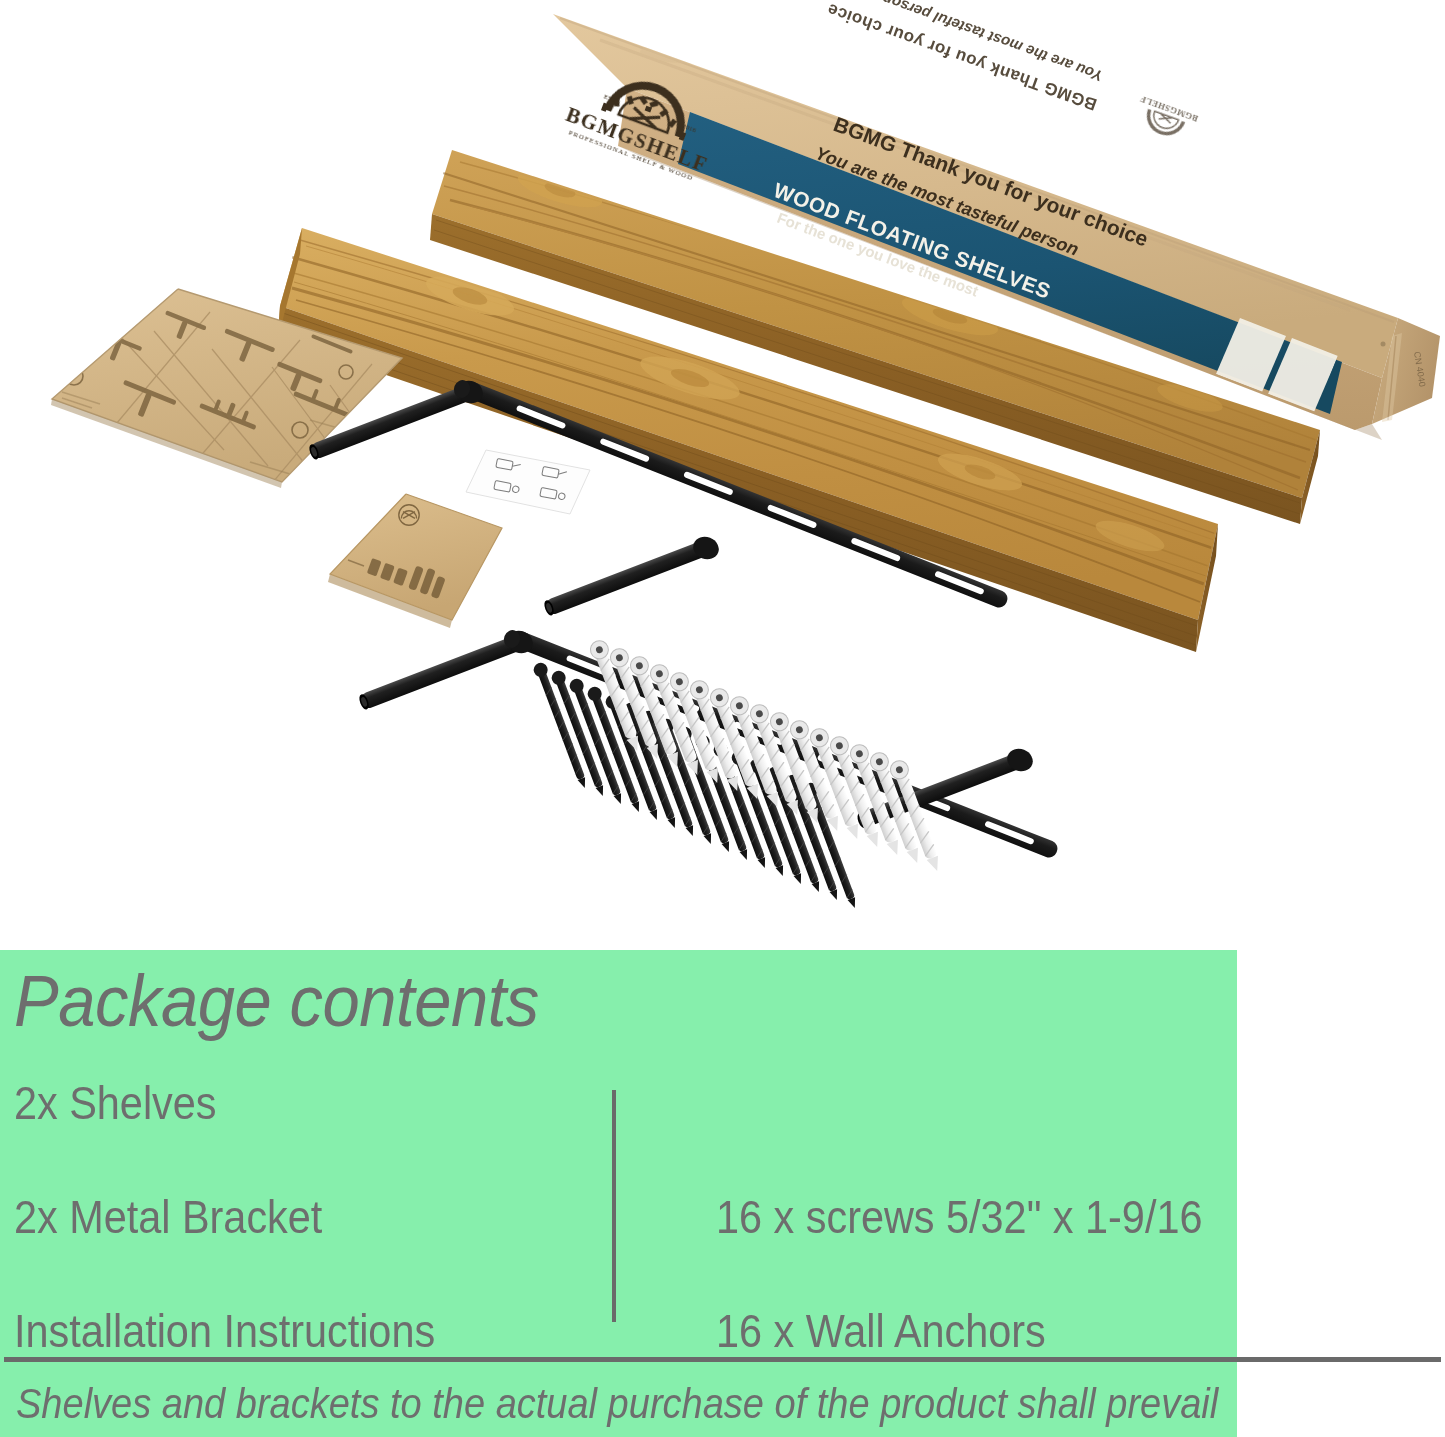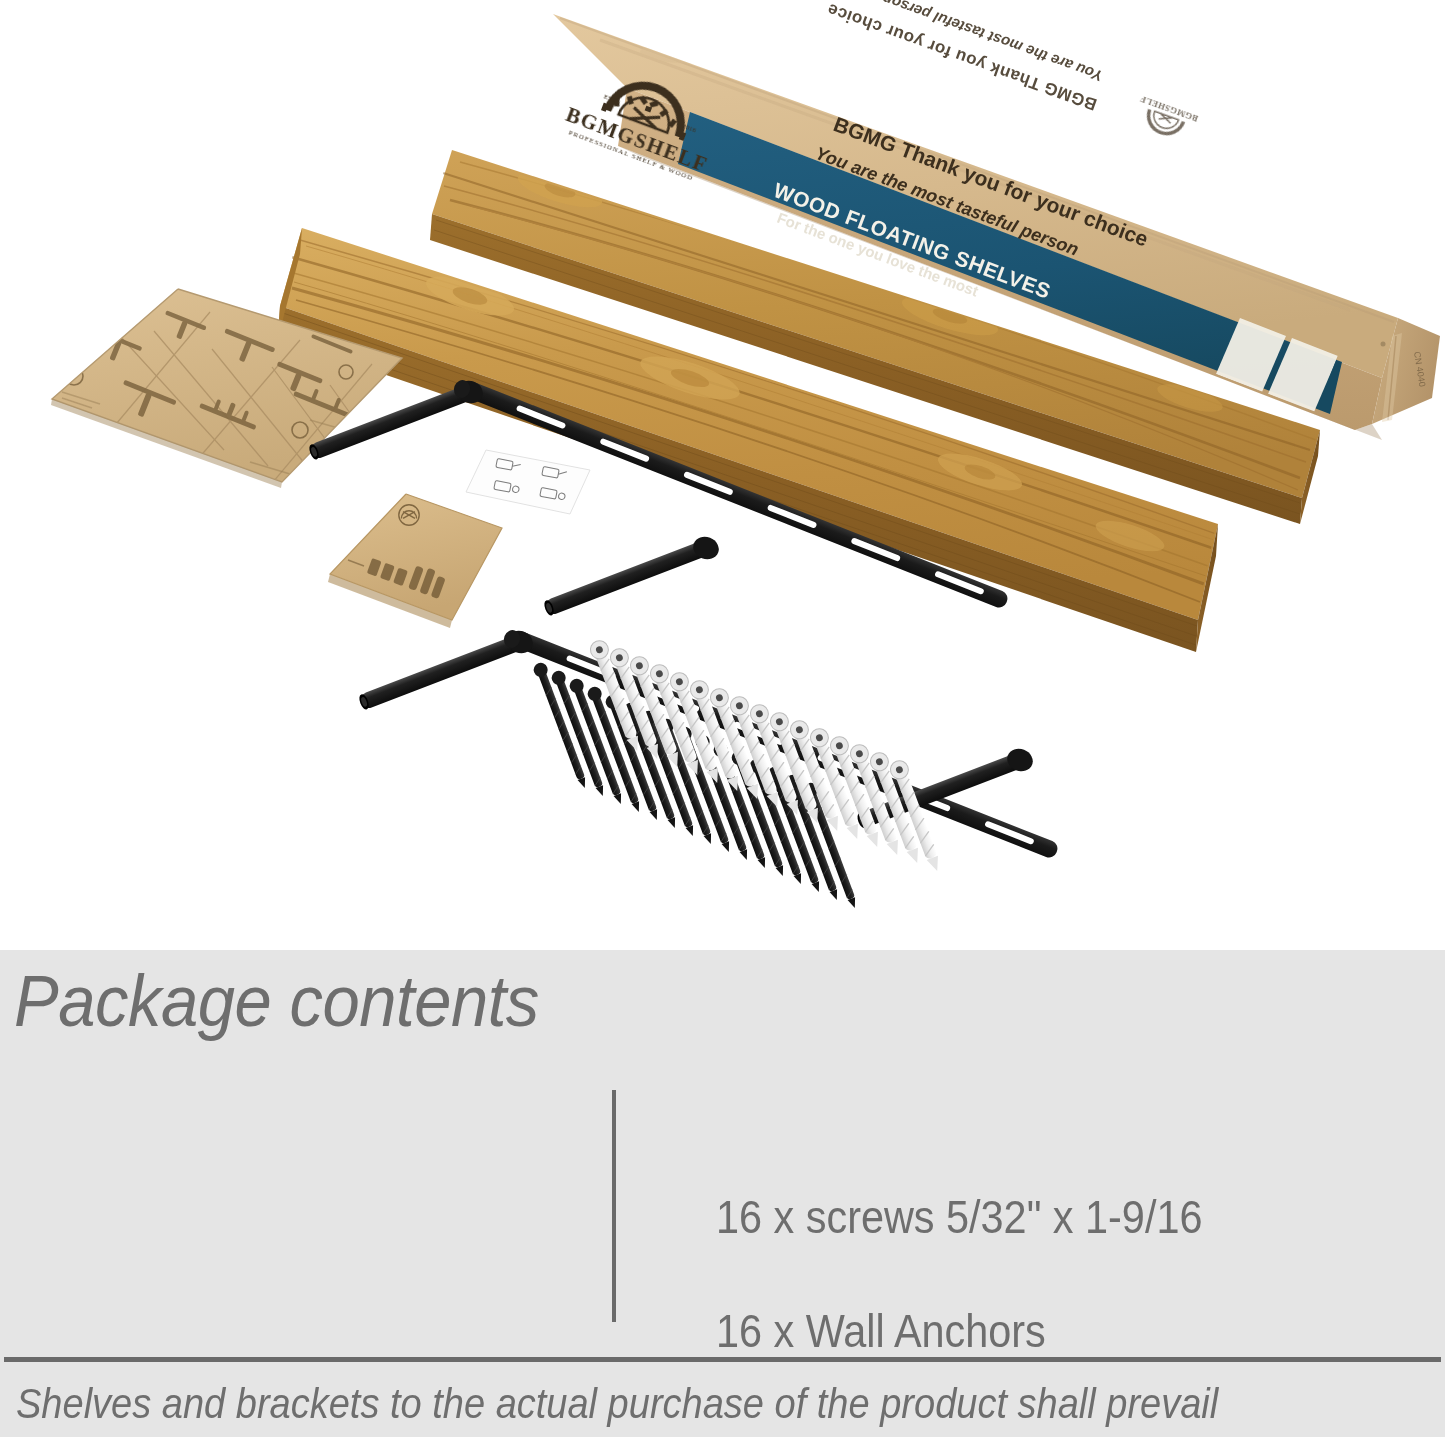--- a/index.html
+++ b/index.html
@@ -13,22 +13,22 @@
 
   
   #photo {
     position: absolute; left: 0; top: 0; width: 1445px; height: 950px;
     background: #ffffff; overflow: hidden;
   }
   #photo svg { display: block; }
 
   
   #contents {
-    position: absolute; left: 0; top: 950px; width: 1445px; height: 487px;
-    background: #e5e5e5;
+    position: absolute; left: 0; top: 950px; width: 1237px; height: 487px;
+    background: #86efac;
   }
   .heading {
     position: absolute; left: 14px; top: 10px;
     font-size: 72px; font-style: italic; font-weight: 400;
     color: #6e6e6e; letter-spacing: -0.5px;
     font-family: "Liberation Sans Narrow", "Liberation Sans", sans-serif;
     transform: scaleX(0.93); transform-origin: left center;
     white-space: nowrap;
   }
 
@@ -929,20 +929,25 @@
       </g>
     </g>
 
   </svg>
 </div>
 
 <div id="contents">
 
   <div class="heading">Package contents</div>
 
+  <div class="col col-left">
+    <div class="item">2x Shelves</div>
+    <div class="item">2x Metal Bracket</div>
+    <div class="item">Installation Instructions</div>
+  </div>
 
   <div class="col col-right">
     <div class="spacer"></div>
     <div class="item">16 x screws 5/32" x 1-9/16</div>
     <div class="item">16 x Wall Anchors</div>
   </div>
 
 </div>
 
 <div class="vdivider"></div>

